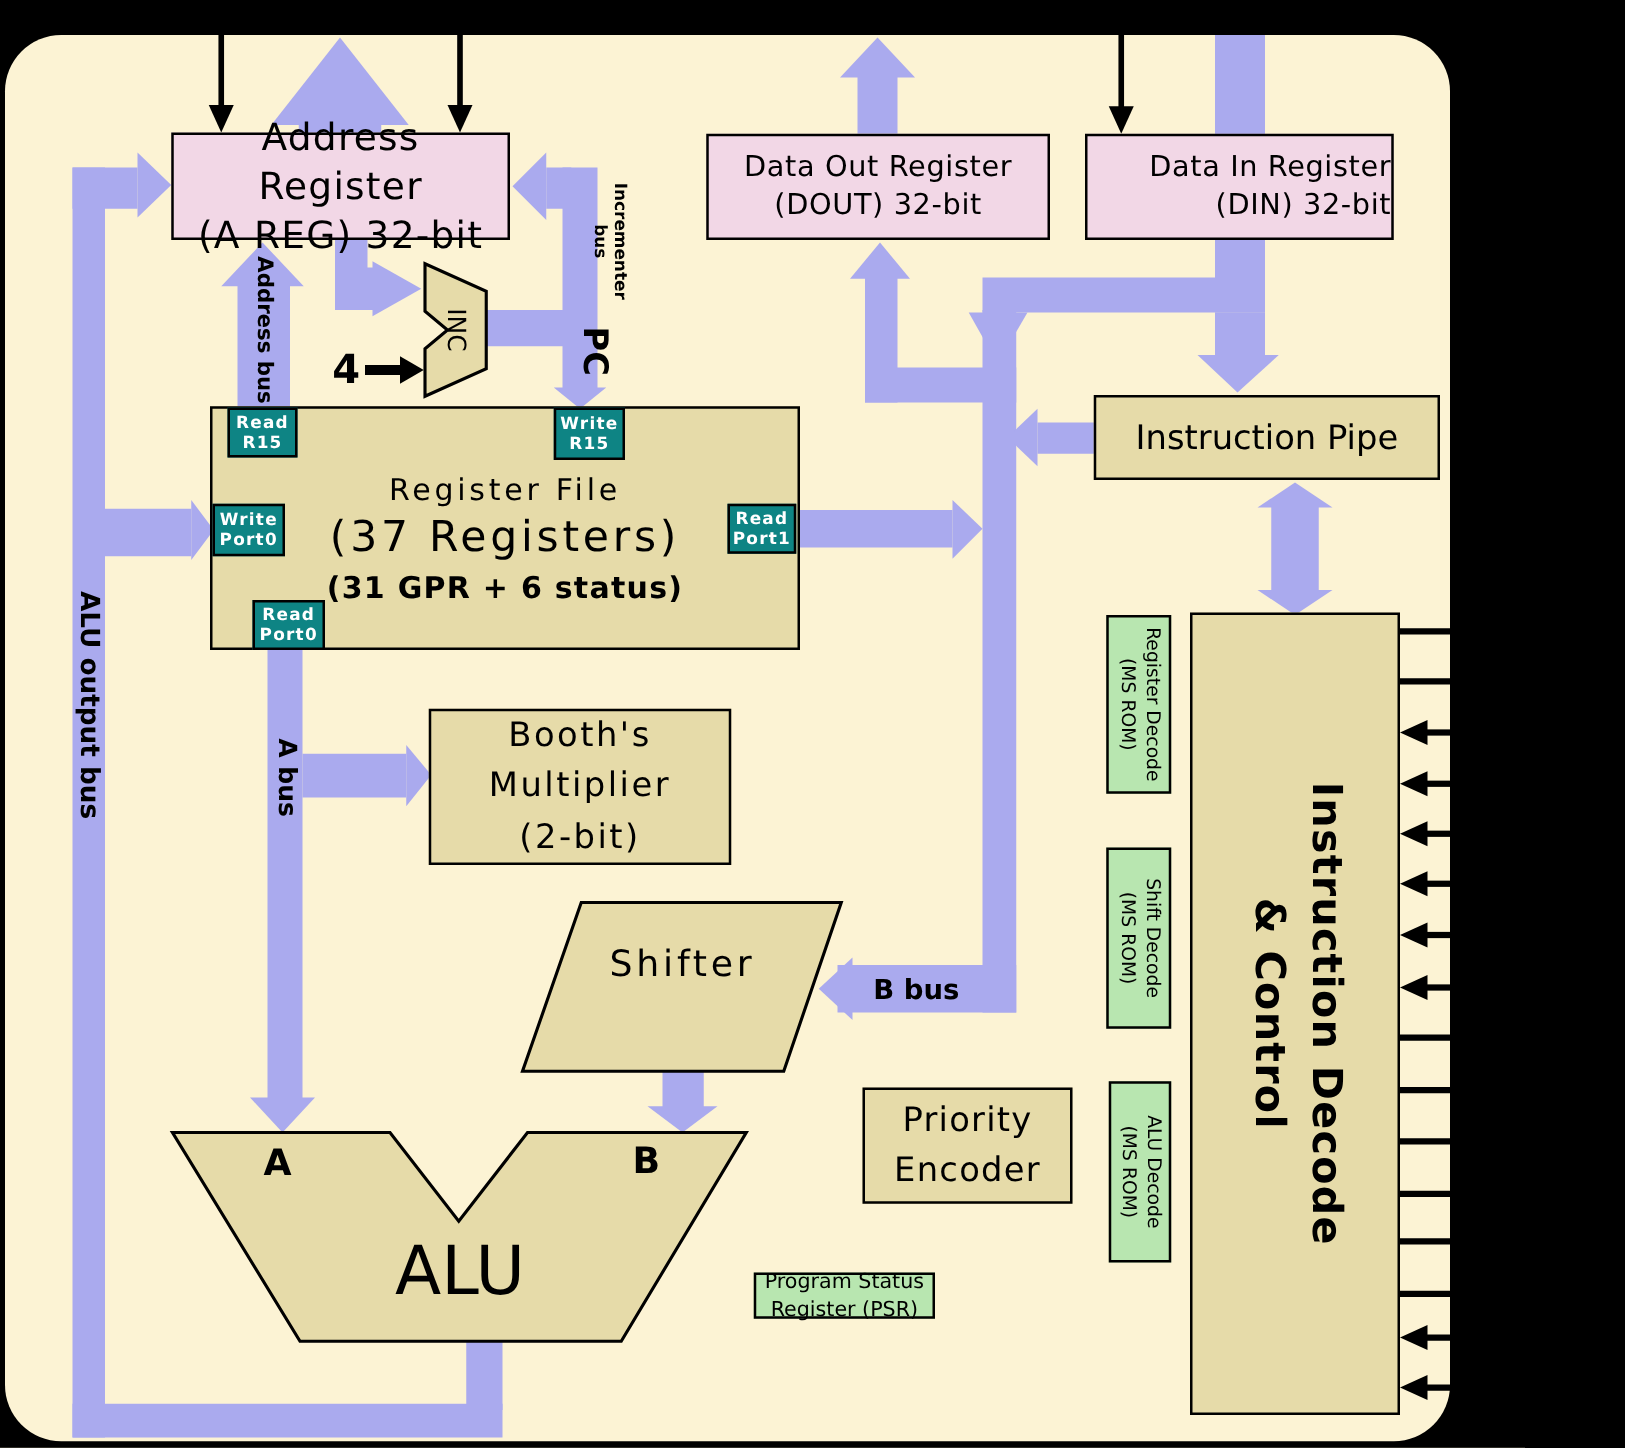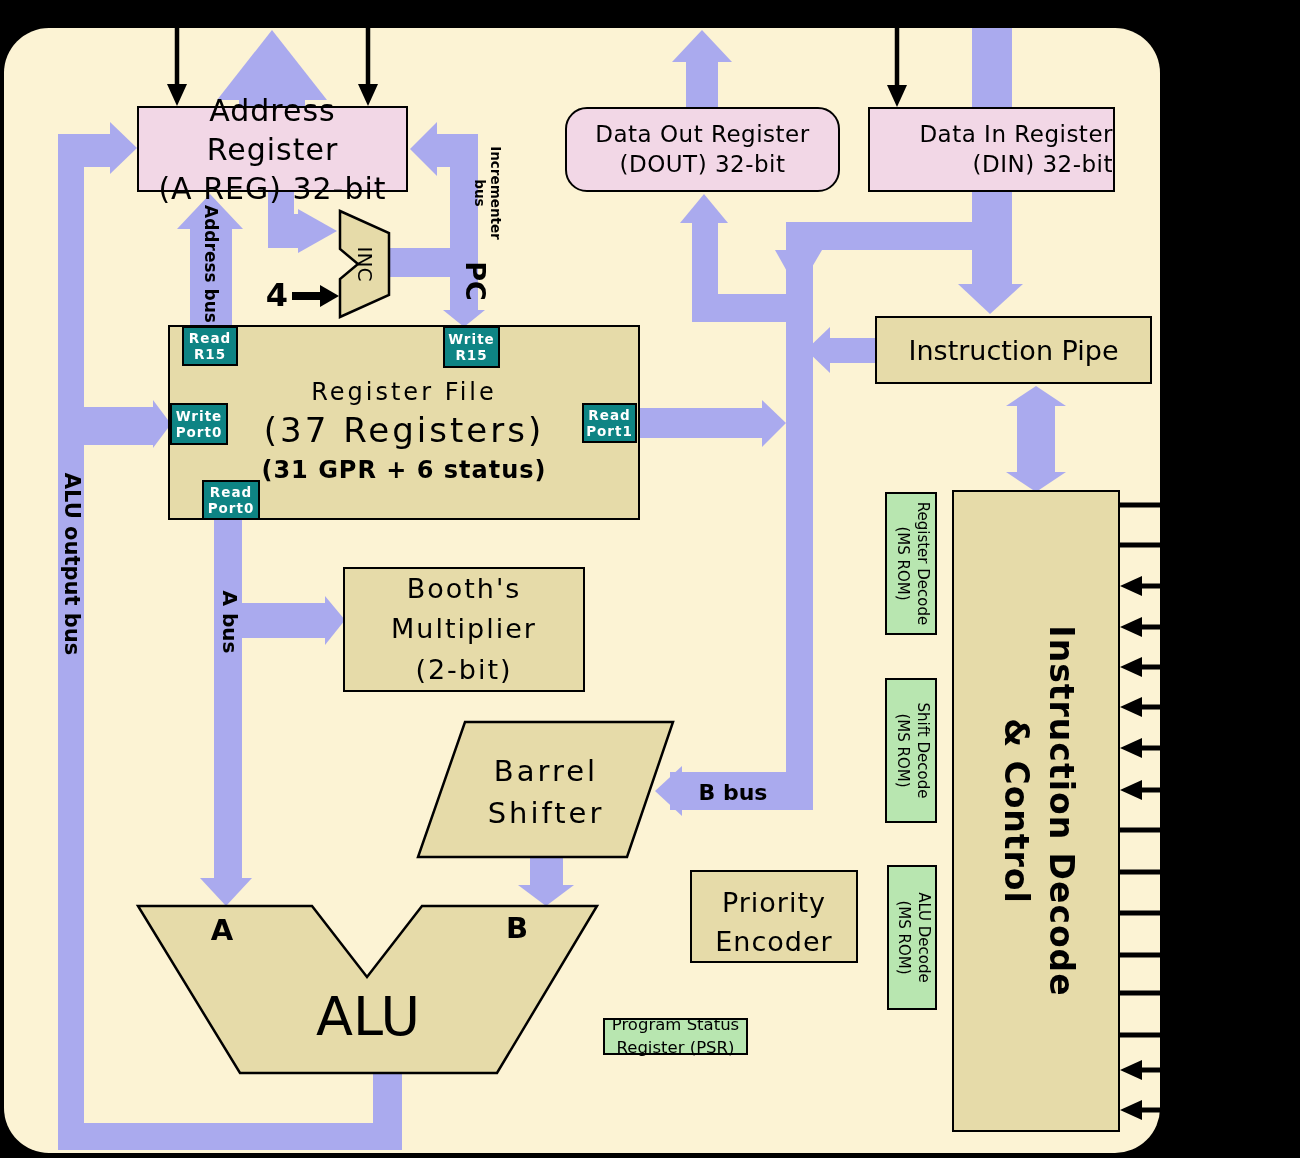--- a/index.html
+++ b/index.html
@@ -150,21 +150,21 @@
         <polygon points="1142,1060 1142,1080 1120,1070" class="blk-fill"></polygon>
         <line x1="1140" x2="1160" y1="1110" y2="1110" class="blk-line" stroke-width="5"></line>
         <polygon points="1142,1100 1142,1120 1120,1110" class="blk-fill"></polygon>
       </g>
   </svg>
 
   <div class="box pink reg-title" style="left:137px;top:106px;width:271px;height:86px;">
     <div>Address Register</div>
     <div>(A REG) 32-bit</div>
   </div>
-  <div class="box pink sm-title" style="left:565px;top:107px;width:275px;height:85px;border-radius:22px;">
+  <div class="box pink sm-title" style="left:565px;top:107px;width:275px;height:85px;">
     <div>Data Out Register</div>
     <div>(DOUT) 32-bit</div>
   </div>
   <div class="box pink sm-title" style="left:868px;top:107px;width:247px;height:85px;align-items:flex-end;">
     <div>Data In Register</div>
     <div>(DIN) 32-bit</div>
   </div>
 
   <div class="box tan" style="left:875px;top:316px;width:277px;height:68px;font-size:27px;">
     <div>Instruction Pipe</div>
@@ -196,21 +196,21 @@
     <div>Read</div>
     <div>Port0</div>
   </div>
 
   <div class="box tan" style="left:343px;top:567px;width:242px;height:125px;font-size:27px;letter-spacing:2px;line-height:1.5;">
     <div>Booth's</div>
     <div>Multiplier</div>
     <div>(2-bit)</div>
   </div>
 
-  <div class="box tan" style="left:690px;top:870px;width:168px;height:93px;font-size:27px;letter-spacing:1px;line-height:1.45;justify-content:flex-end;">
+  <div class="box tan" style="left:690px;top:870px;width:168px;height:93px;font-size:27px;letter-spacing:1px;line-height:1.45;">
     <div>Priority</div>
     <div>Encoder</div>
   </div>
 
   <div class="box green" style="left:603px;top:1018px;width:145px;height:37px;font-size:16.5px;line-height:1.35;">
     <div>Program Status</div>
     <div>Register (PSR)</div>
   </div>
 
   <div class="box tan" style="left:952px;top:490px;width:168px;height:642px;"></div>
@@ -225,21 +225,20 @@
     <div>Incrementer</div>
     <div>bus</div>
   </div>
   <div class="lbl rot bold" style="left:451px;top:266px;width:50px;height:30px;font-size:27px;">PC</div>
   <div class="lbl rot bold" style="left:190px;top:610px;width:80px;height:24px;font-size:20px;">A bus</div>
   <div class="lbl bold" style="left:697px;top:780px;width:72px;font-size:22px;">B bus</div>
   <div class="lbl bold" style="left:262px;top:276px;width:30px;font-size:32px;">4</div>
   <div class="lbl rot" style="left:336px;top:253px;width:60px;height:22px;font-size:20px;">INC</div>
 
   <div class="lbl" style="left:446px;top:750px;width:200px;font-size:29px;letter-spacing:3px;line-height:1.45;">
-    <div>Barrel</div>
     <div>Shifter</div>
   </div>
 
   <div class="lbl bold" style="left:207px;top:913px;width:30px;font-size:29px;">A</div>
   <div class="lbl bold" style="left:502px;top:911px;width:30px;font-size:29px;">B</div>
   <div class="lbl" style="left:308px;top:985px;width:120px;font-size:54px;">ALU</div>
 
   <div class="lbl rot bold" style="left:756px;top:764px;width:560px;height:94px;font-size:33px;letter-spacing:1px;line-height:1.35;">
     <div>Instruction Decode</div>
     <div>&amp; Control</div>

